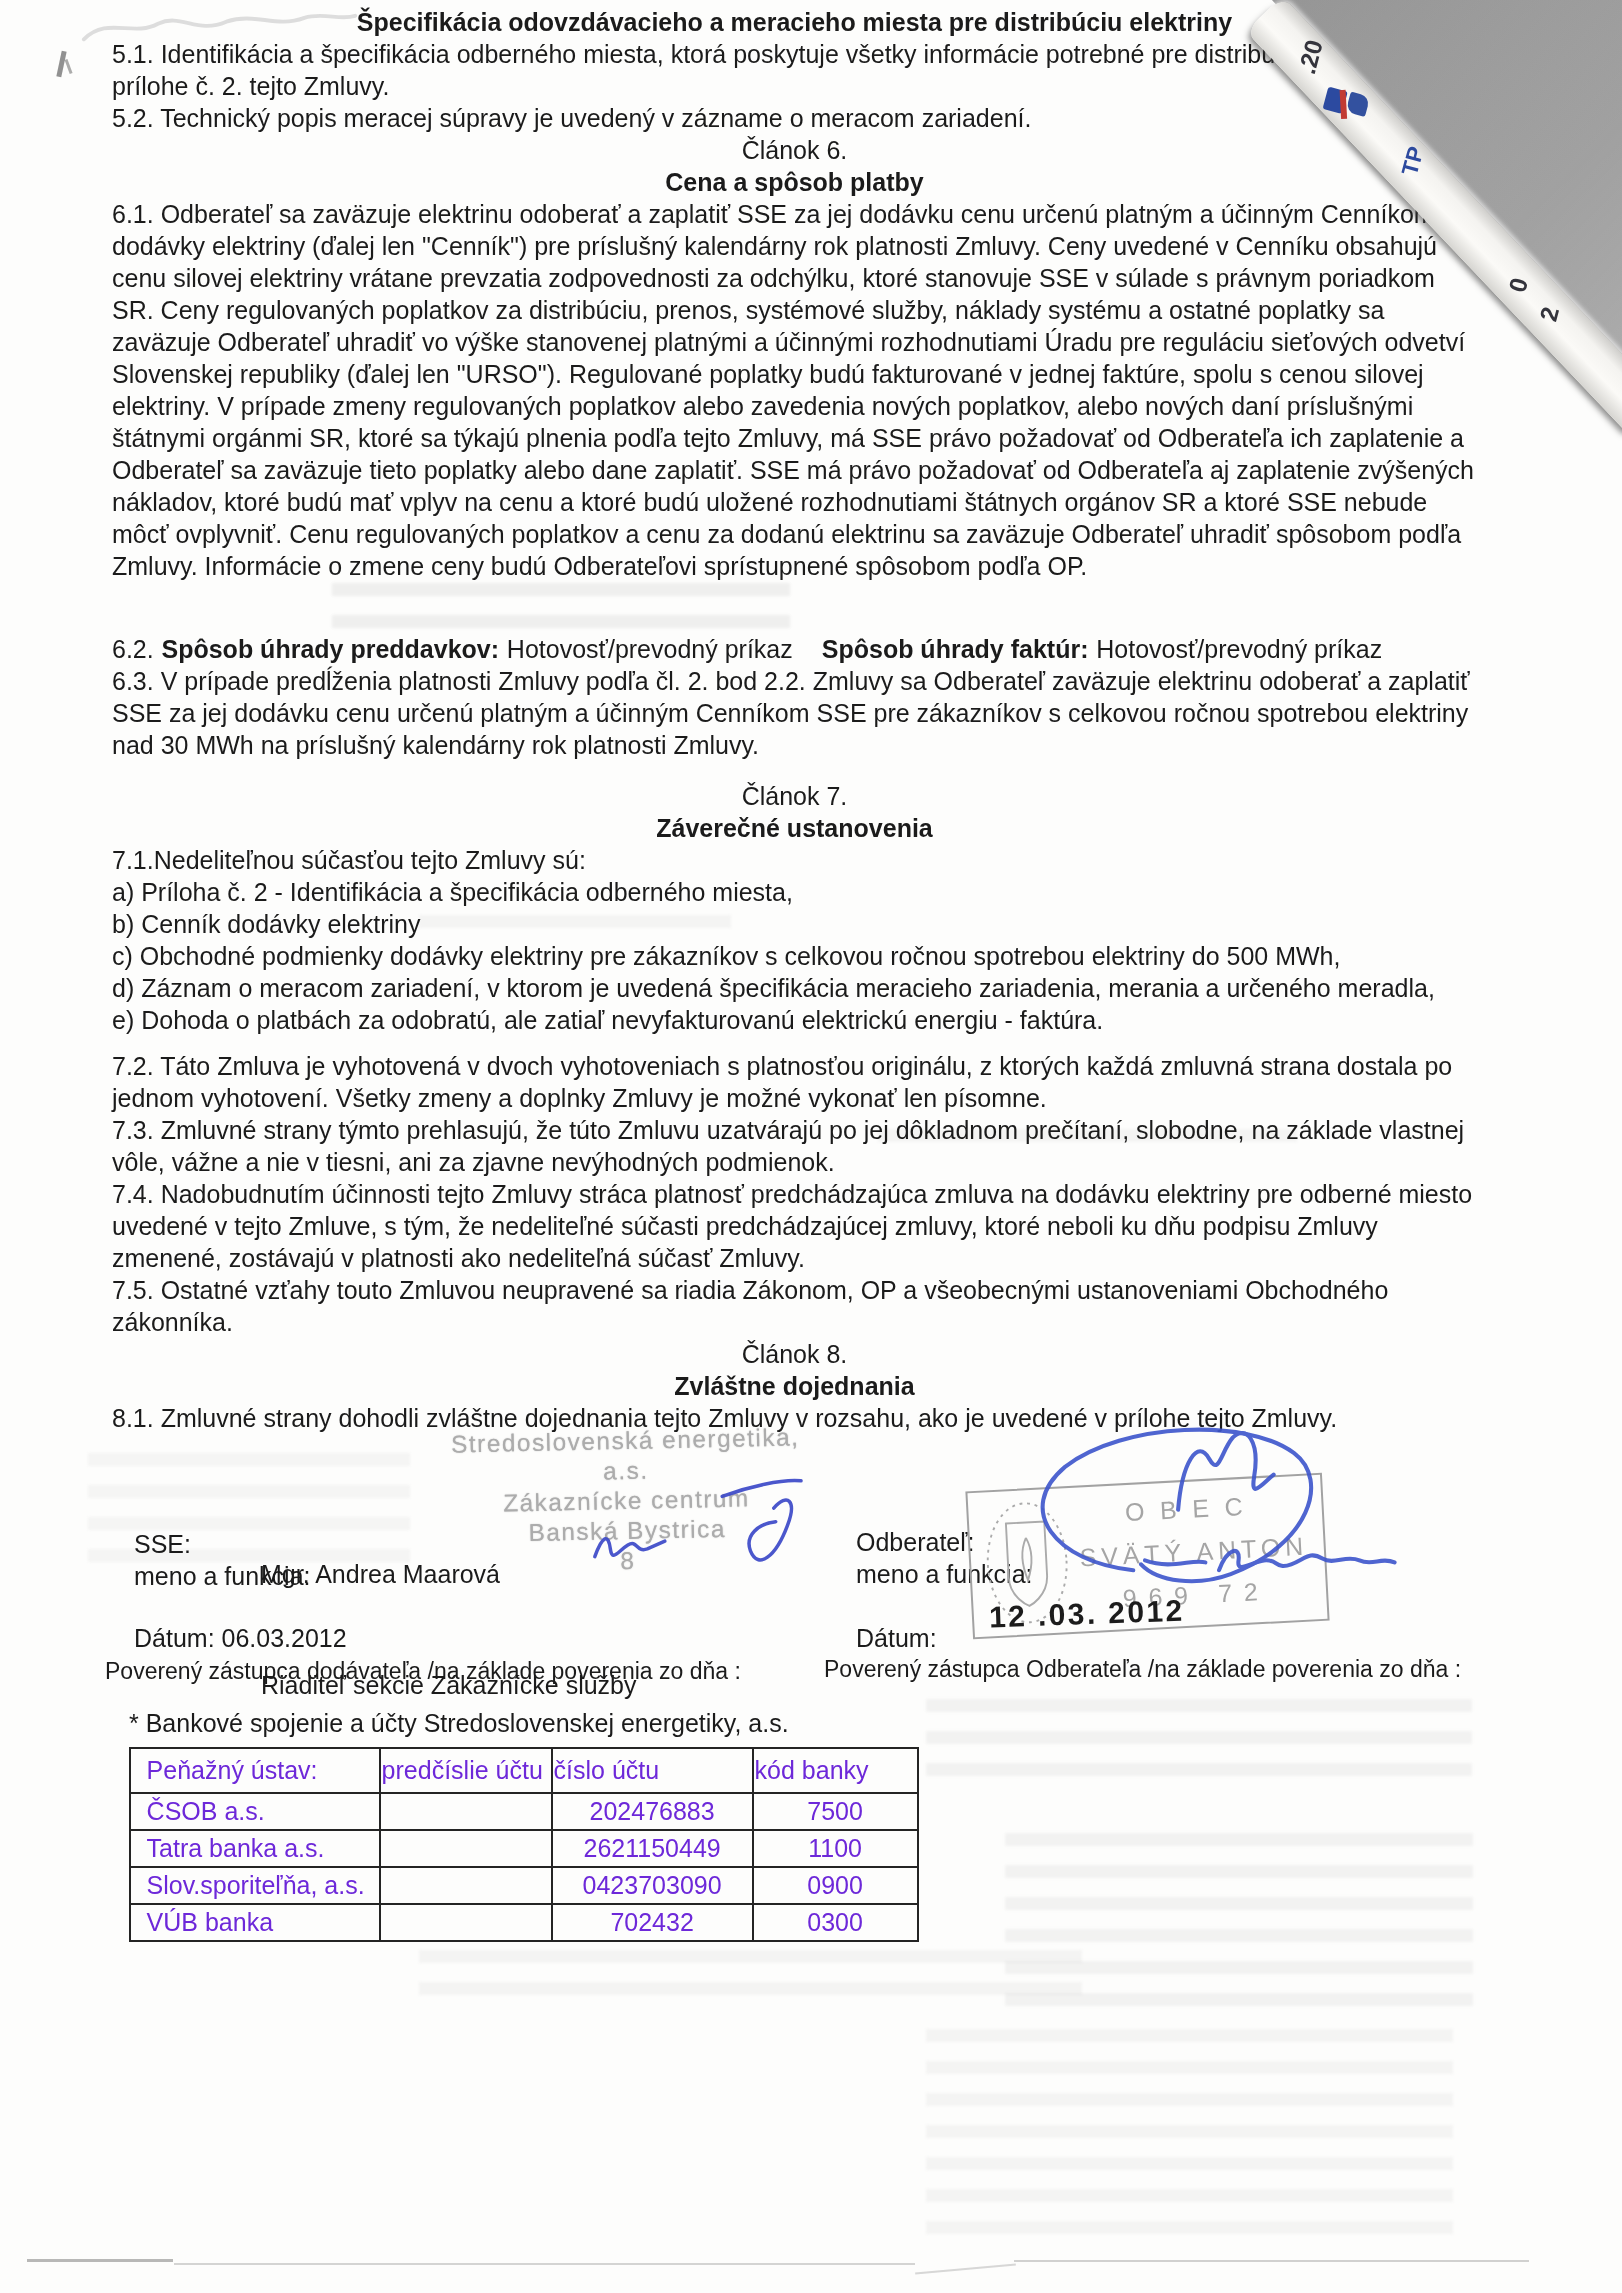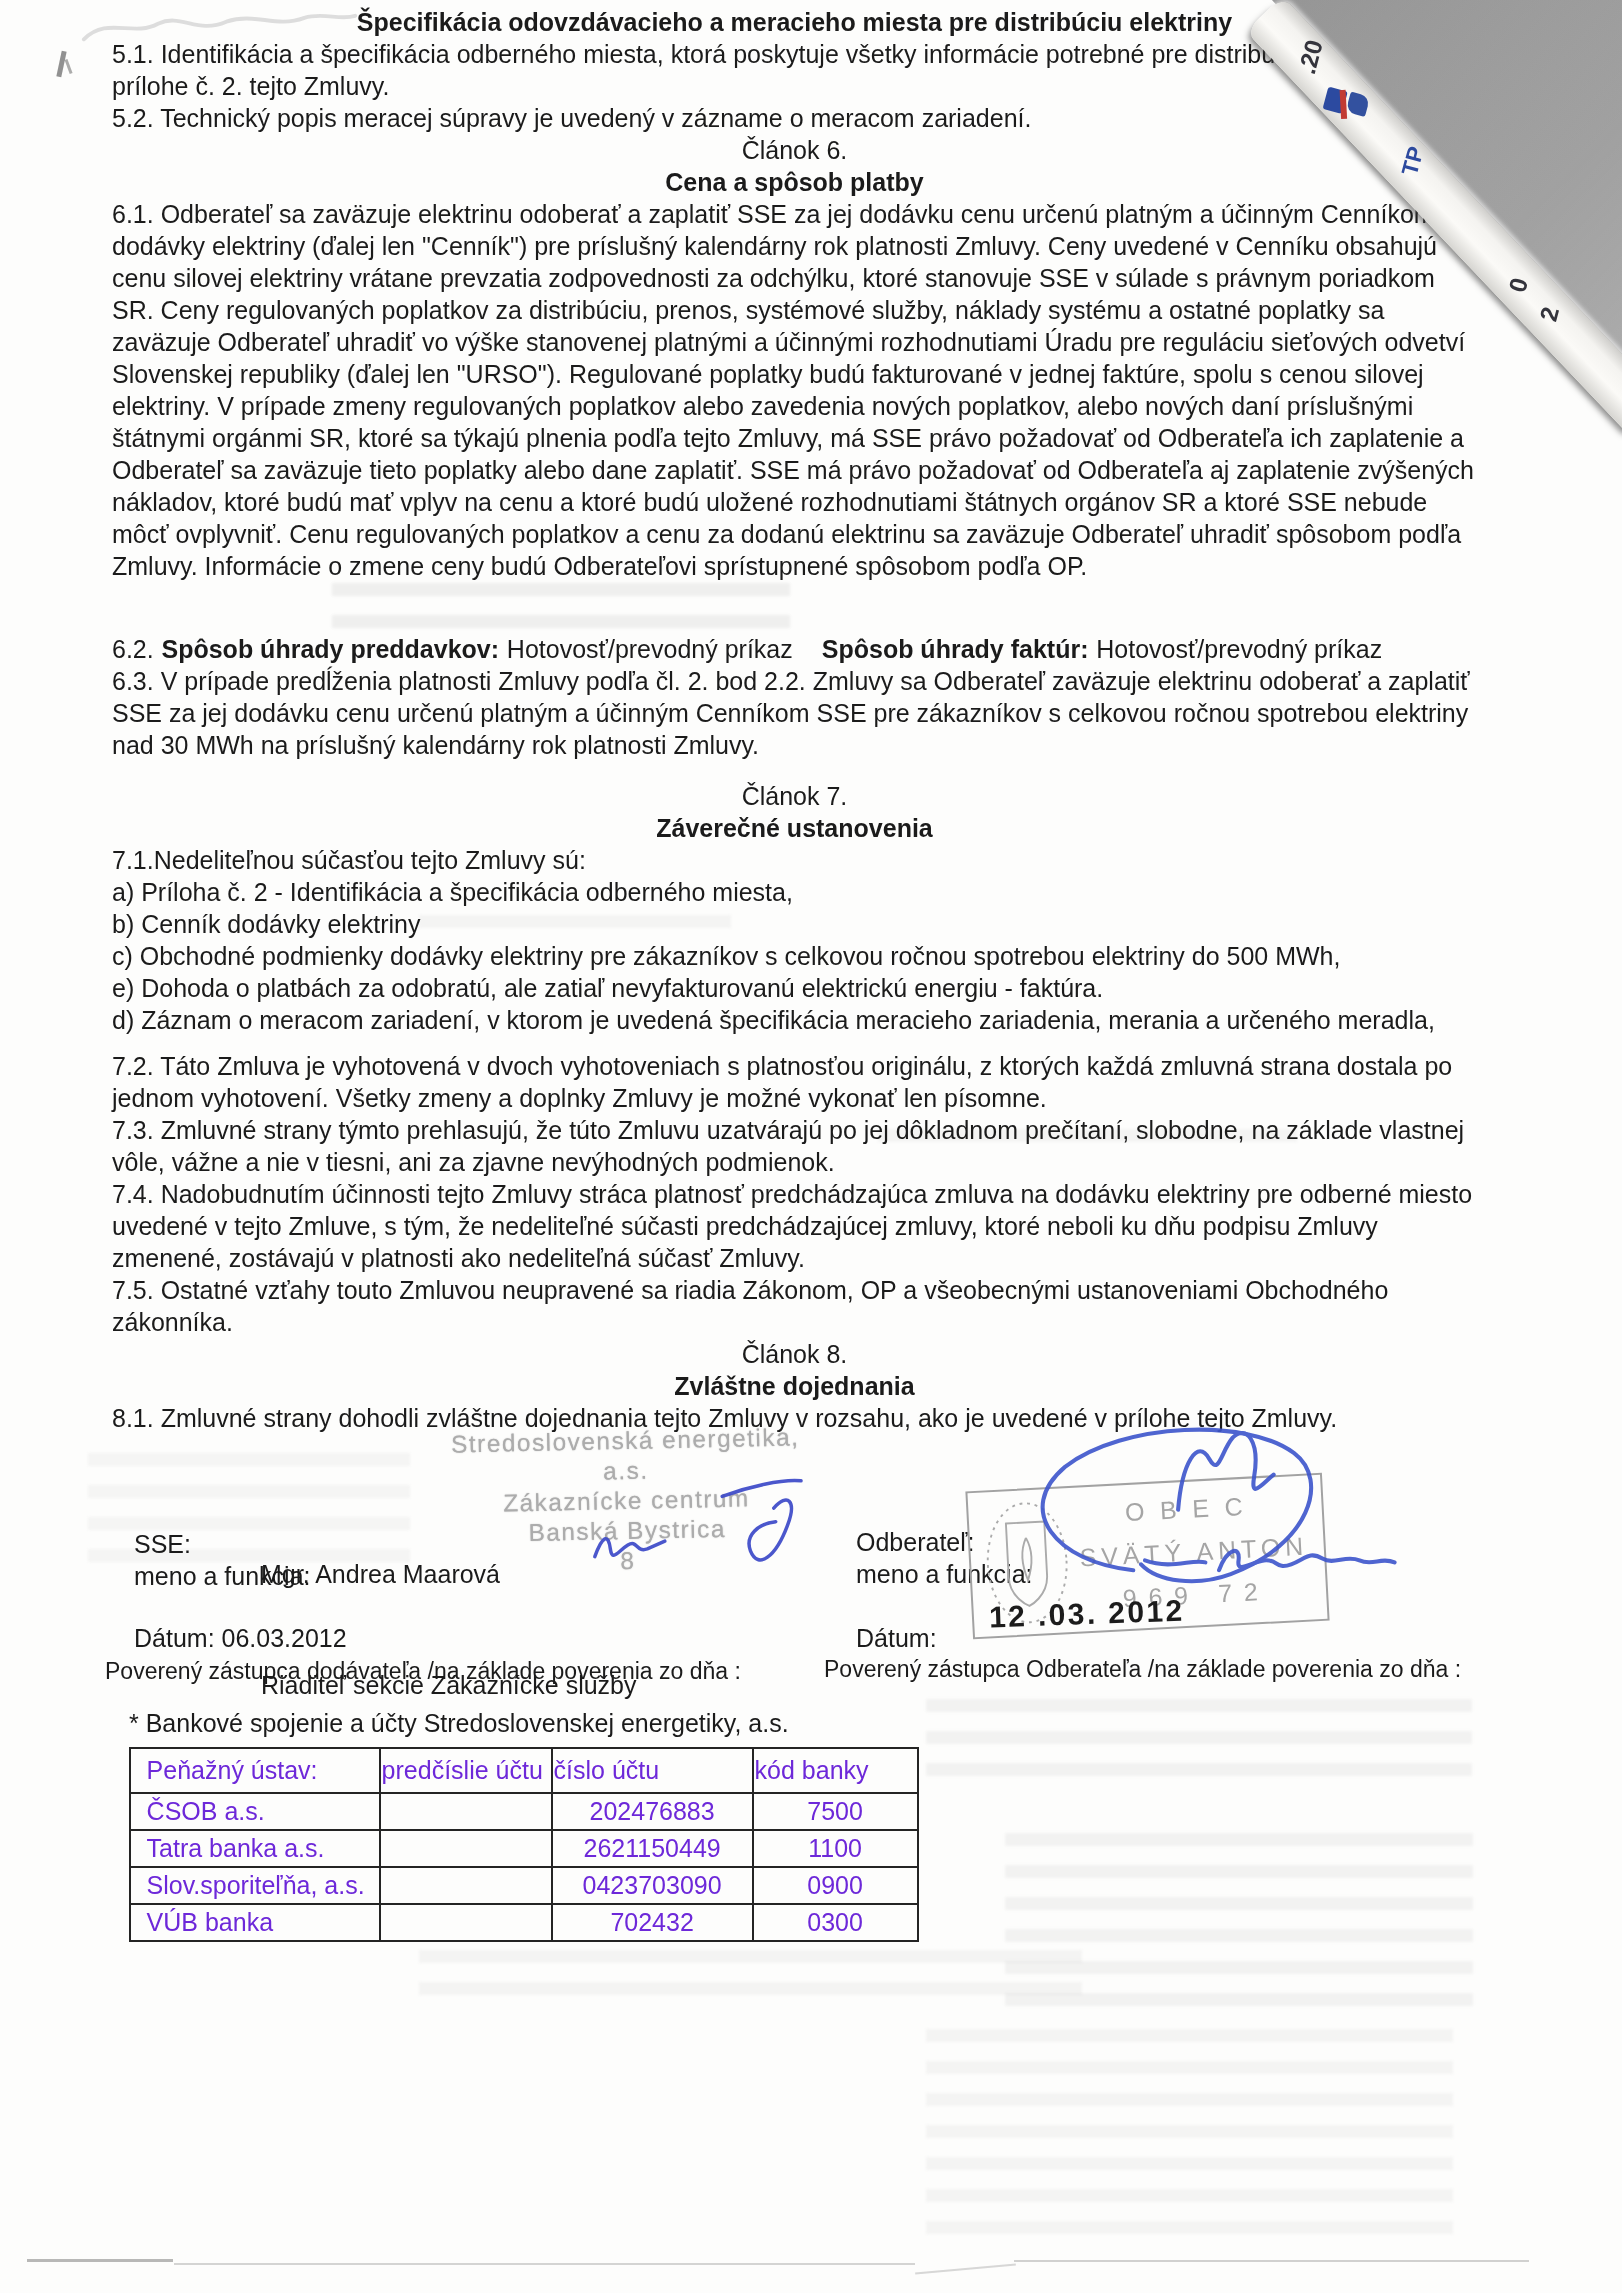--- a/index.html
+++ b/index.html
@@ -114,22 +114,22 @@
 
     <p class="gap-62"><span>6.2.</span><span class="sp1"></span><b>Spôsob úhrady preddavkov:</b><span class="sp1"></span><span>Hotovosť/prevodný príkaz</span><span class="sp3"></span><b>Spôsob úhrady faktúr:</b><span class="sp1"></span><span>Hotovosť/prevodný príkaz</span></p>
     <p>6.3. V prípade predĺženia platnosti Zmluvy podľa čl. 2. bod 2.2. Zmluvy sa Odberateľ zaväzuje elektrinu odoberať a zaplatiť SSE za jej dodávku cenu určenú platným a účinným Cenníkom SSE pre zákazníkov s celkovou ročnou spotrebou elektriny nad 30 MWh na príslušný kalendárny rok platnosti  Zmluvy.</p>
 
     <div class="hd gap-a7">Článok 7.</div>
     <div class="hd b">Záverečné ustanovenia</div>
     <p>7.1.Nedeliteľnou súčasťou tejto Zmluvy sú:</p>
     <p>a) Príloha č. 2  - Identifikácia a  špecifikácia odberného miesta,</p>
     <p>b) Cenník dodávky elektriny</p>
     <p>c) Obchodné podmienky dodávky elektriny pre  zákazníkov s celkovou ročnou spotrebou elektriny do 500 MWh,</p>
+    <p>d) Záznam o meracom zariadení, v ktorom je uvedená špecifikácia meracieho zariadenia, merania a určeného meradla,</p>
     <p>e) Dohoda o platbách za odobratú, ale zatiaľ nevyfakturovanú elektrickú energiu - faktúra.</p>
-    <p>d) Záznam o meracom zariadení, v ktorom je uvedená špecifikácia meracieho zariadenia, merania a určeného meradla,</p>
     <p class="gap-72">7.2. Táto Zmluva je vyhotovená v dvoch vyhotoveniach s platnosťou originálu, z ktorých každá zmluvná strana dostala po jednom vyhotovení. Všetky zmeny a doplnky Zmluvy je možné vykonať len písomne.</p>
     <p>7.3. Zmluvné strany týmto prehlasujú, že túto Zmluvu uzatvárajú po jej dôkladnom prečítaní, slobodne, na základe vlastnej vôle, vážne a nie v tiesni, ani za zjavne nevýhodných podmienok.</p>
     <p>7.4. Nadobudnutím účinnosti tejto Zmluvy stráca platnosť predchádzajúca zmluva na dodávku elektriny pre odberné miesto uvedené v tejto Zmluve, s tým, že nedeliteľné súčasti predchádzajúcej zmluvy, ktoré neboli ku dňu podpisu Zmluvy zmenené, zostávajú v platnosti ako nedeliteľná súčasť Zmluvy.</p>
     <p>7.5. Ostatné vzťahy touto Zmluvou neupravené sa riadia Zákonom, OP a všeobecnými ustanoveniami Obchodného zákonníka.</p>
 
     <div class="hd">Článok 8.</div>
     <div class="hd b">Zvláštne dojednania</div>
     <p>8.1. Zmluvné strany dohodli zvláštne dojednania tejto Zmluvy v rozsahu, ako je uvedené v prílohe tejto Zmluvy.</p>
   </div>
 

